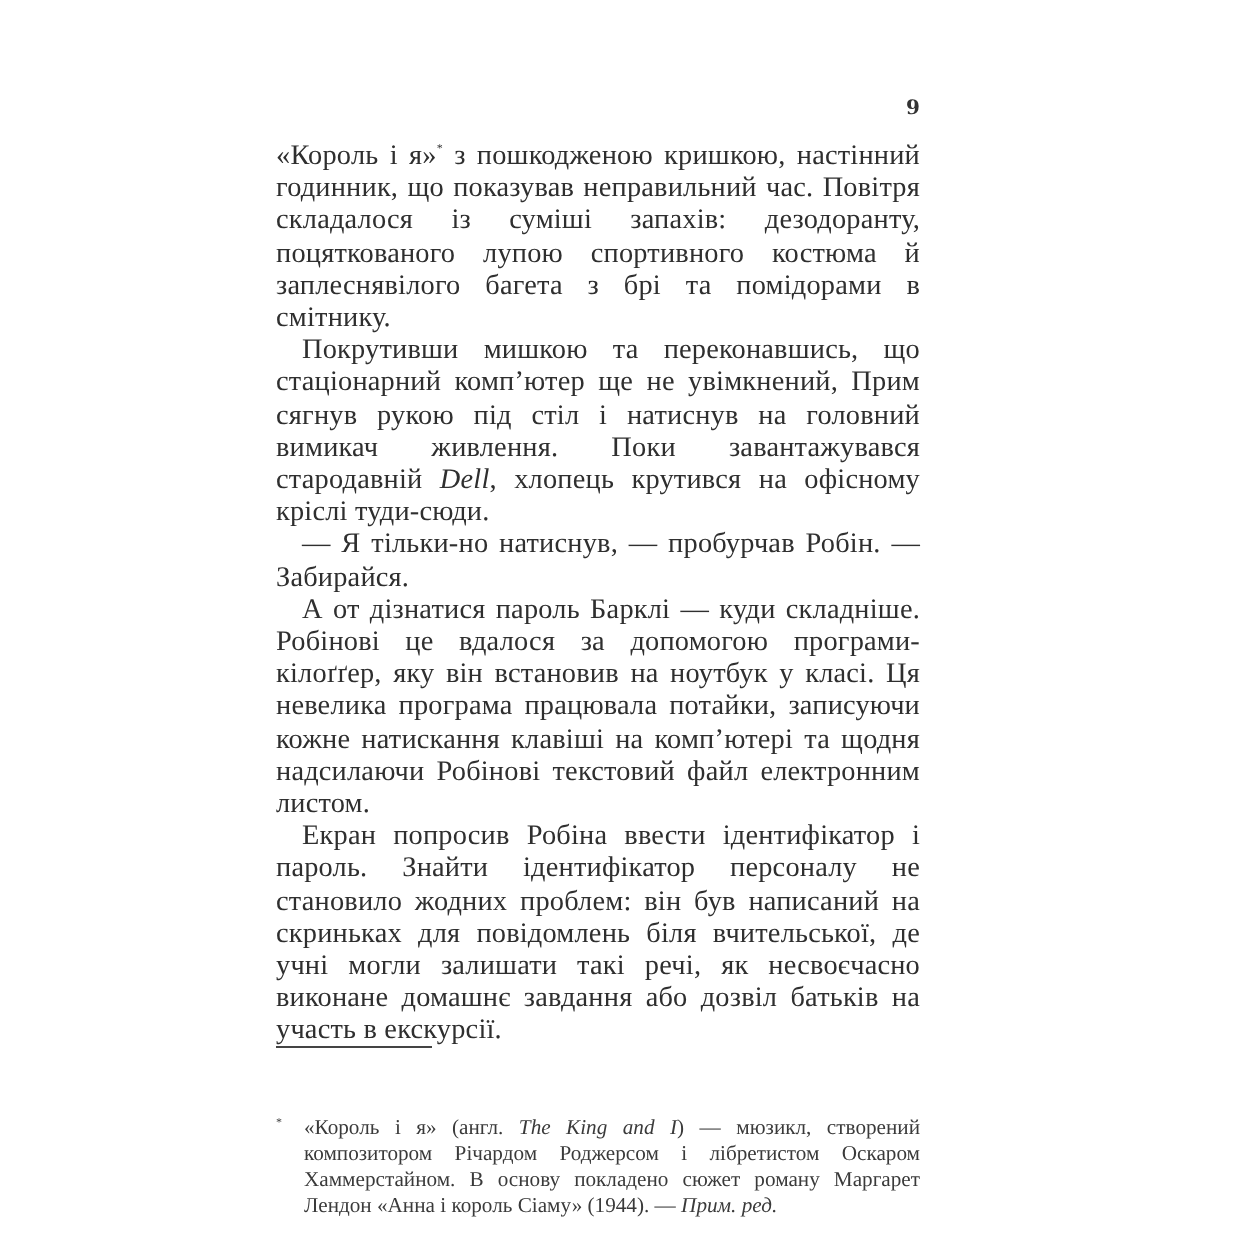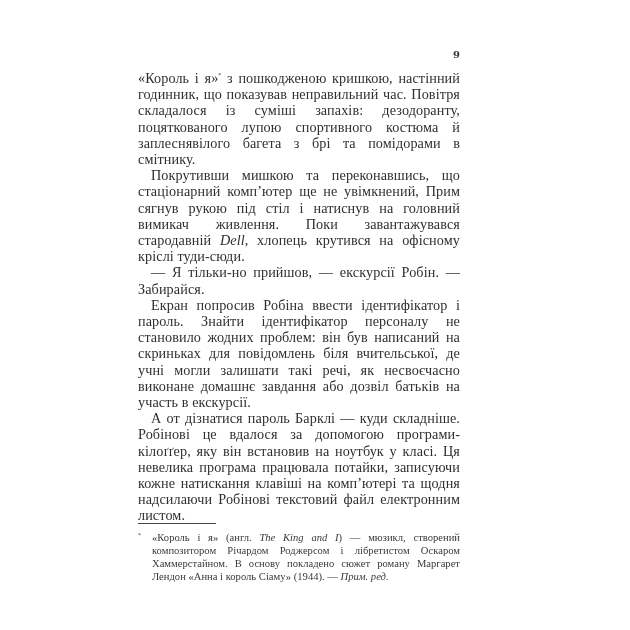--- a/index.html
+++ b/index.html
@@ -18,46 +18,46 @@
   .body-text p.indent { text-indent: 13px; }
   .body-text p.no-indent { text-indent: 0; }
   .body-text i { font-style: italic; }
   .body-text b { font-weight: bold; }
   sup.fn-ref { font-size: 6px; vertical-align: 6px; line-height: 0; }
   .fn-rule {
     position: absolute; left: 138px; top: 523px; width: 78px; height: 0;
     border-top: 1px solid #444;
   }
   .footnote {
-    position: absolute; left: 138px; top: 531px; width: 322px;
+    position: absolute; left: 138px; top: 558px; width: 322px;
     font-family: "Liberation Serif", serif; font-size: 10.6px; line-height: 13px;
     color: #3a3a3a;
   }
   .footnote .fn-mark { position: absolute; left: 0; top: -2px; font-size: 6px; }
   .footnote .fn-body { margin-left: 14px; text-align: justify; }
   .footnote i { font-style: italic; }
 </style>
 </head>
 <body>
 
 <div class="page">
 
   <div class="page-number">9</div>
 
   <div class="body-text">
     <p class="no-indent"><span>«Король і я»</span><sup class="fn-ref">*</sup><span> з пошкодженою кришкою, настінний годинник, що показував неправильний час. Повітря складалося із суміші запахів: дезодоранту, поцяткованого лупою спортивного костюма й заплеснявілого багета з брі та помідорами в смітнику.</span></p>
 
     <p class="indent"><span>Покрутивши мишкою та переконавшись, що стаціонарний комп’ютер ще не увімкнений, Прим сягнув рукою під стіл і натиснув на головний вимикач живлення. Поки завантажувався стародавній </span><i>Dell</i><span>, хлопець крутився на офісному кріслі туди-сюди.</span></p>
 
 
-    <p class="indent">— Я тільки-но прийшов, — екскурсії Робін. — Забирайся.</p>
+    <p class="indent">— Я тільки-но натиснув, — пробурчав Робін. — Забирайся.</p>
+
+    <p class="indent">А от дізнатися пароль Барклі — куди складніше. Робінові це вдалося за допомогою програми-кілоґґер, яку він встановив на ноутбук у класі. Ця невелика програма працювала потайки, записуючи кожне натискання клавіші на комп’ютері та щодня надсилаючи Робінові текстовий файл електронним листом.</p>
 
     <p class="indent">Екран попросив Робіна ввести ідентифікатор і пароль. Знайти ідентифікатор персоналу не становило жодних проблем: він був написаний на скриньках для повідомлень біля вчительської, де учні могли залишати такі речі, як несвоєчасно виконане домашнє завдання або дозвіл батьків на участь в екскурсії.</p>
-
-    <p class="indent">А от дізнатися пароль Барклі — куди складніше. Робінові це вдалося за допомогою програми-кілоґґер, яку він встановив на ноутбук у класі. Ця невелика програма працювала потайки, записуючи кожне натискання клавіші на комп’ютері та щодня надсилаючи Робінові текстовий файл електронним листом.</p>
 
   </div>
 
   <div class="fn-rule"></div>
 
   <div class="footnote">
     <span class="fn-mark">*</span>
     <div class="fn-body"><span>«Король і я»</span><span> (англ. </span><i>The King and I</i><span>) — мюзикл, створений композитором Річардом Роджерсом і лібретистом Оскаром Хаммерстайном. В основу покладено сюжет роману Маргарет Лендон «Анна і король Сіаму» (1944). — </span><i>Прим. ред.</i></div>
   </div>
 

